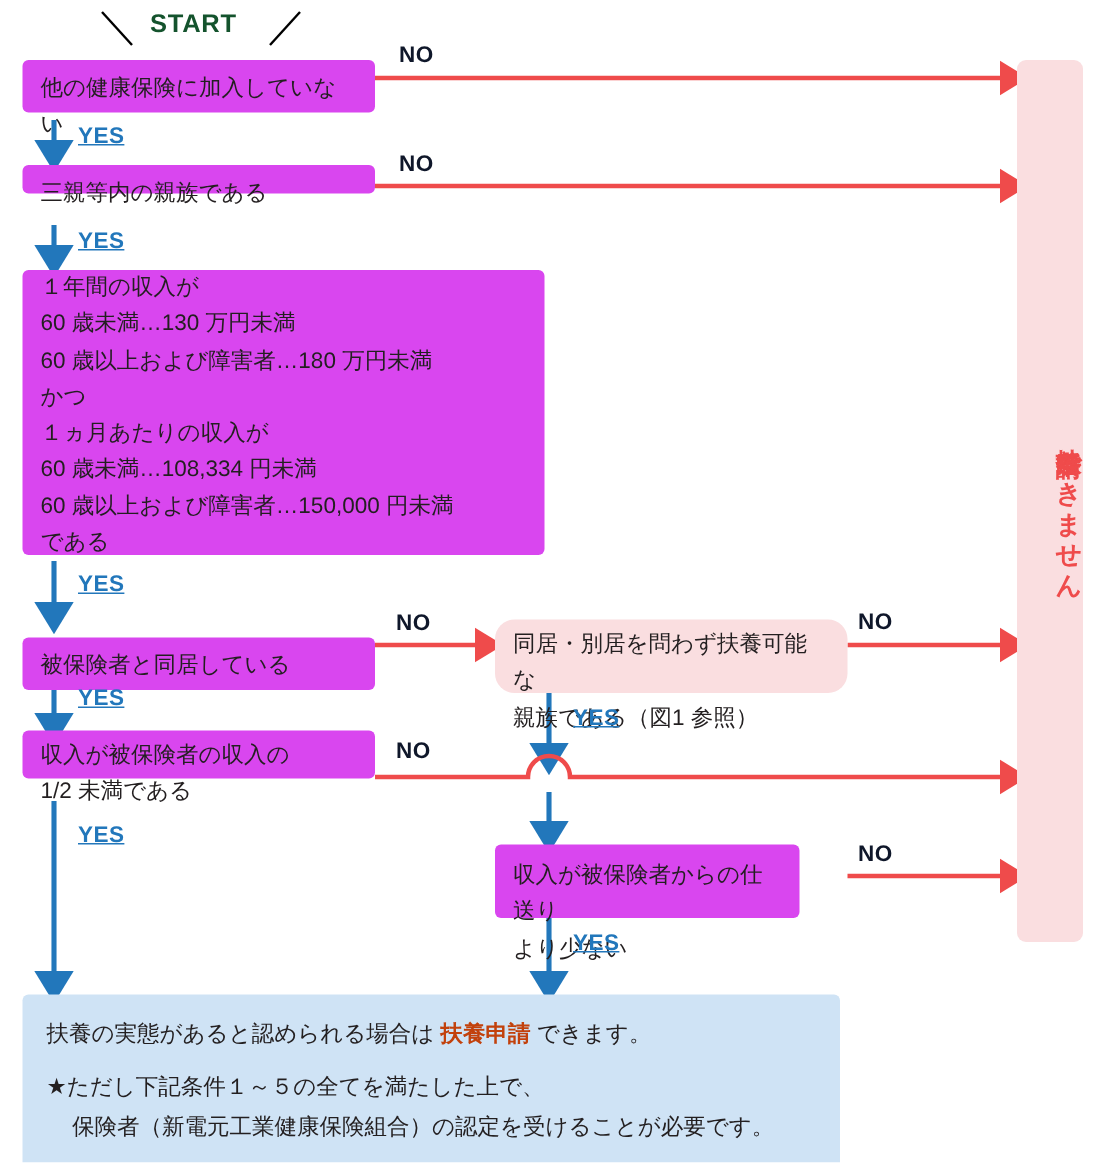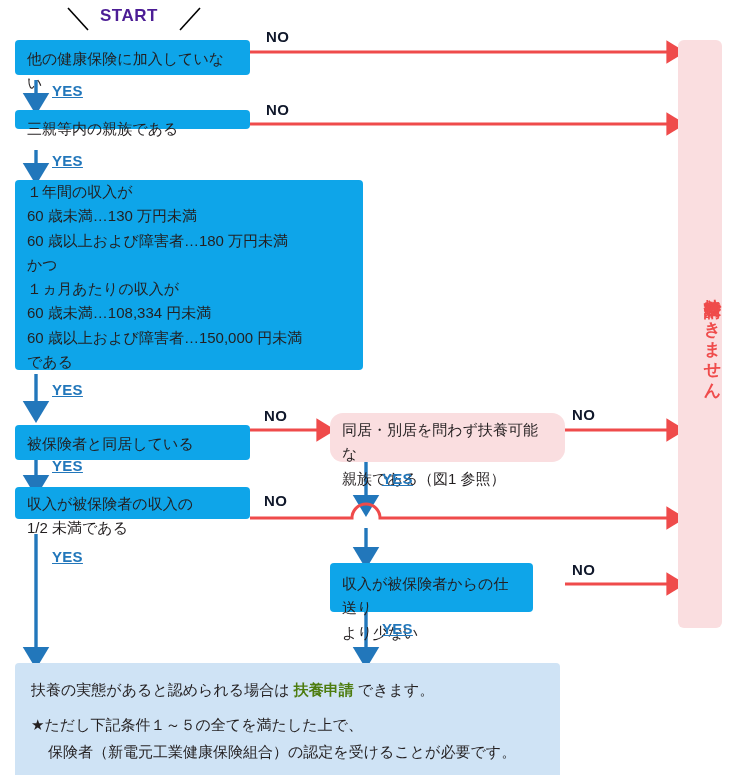--- a/index.html
+++ b/index.html
@@ -21,37 +21,37 @@
   #wires {
     position: absolute;
     left: 0;
     top: 0;
     width: 730px;
     height: 775px;
     pointer-events: none;
   }
   .node {
     position: absolute;
-    background: #0ea5e9;
+    background: #d946ef;
     border-radius: 4px;
     color: #231f20;
     font-size: 15px;
     line-height: 1.62;
     box-sizing: border-box;
     padding: 7px 12px 8px 12px;
     white-space: pre-line;
   }
   .node.pinkish {
     background: #fadee0;
   }
   .start-label {
     position: absolute;
     font-size: 17px;
     font-weight: bold;
-    color: #4c1d95;
+    color: #14532d;
     letter-spacing: 0.5px;
   }
   .edge-label {
     position: absolute;
     font-size: 15px;
     font-weight: bold;
     letter-spacing: 0.3px;
   }
   .edge-label.yes { color: #2277bb; text-decoration: underline; }
   .edge-label.no  { color: #0f172a; }
@@ -87,21 +87,21 @@
     width: 545px;
     background: #cfe3f5;
     border-radius: 4px;
     padding: 14px 16px 16px 16px;
     box-sizing: border-box;
     color: #231f20;
     font-size: 15px;
     line-height: 1.75;
   }
   .final-note .line2 { margin-top: 9px; }
-  .accent { color: #4d7c0f; font-weight: bold; }
+  .accent { color: #c2410c; font-weight: bold; }
   .indent { padding-left: 17px; display: inline-block; }
 </style>
 </head>
 <body>
 
 <div id="canvas">
 
   <svg id="wires" viewBox="0 0 730 775" xmlns="http://www.w3.org/2000/svg">
     <defs>
       <marker id="ah-blue" markerWidth="9" markerHeight="9" refX="3.2" refY="4.5" orient="auto" markerUnits="strokeWidth">

